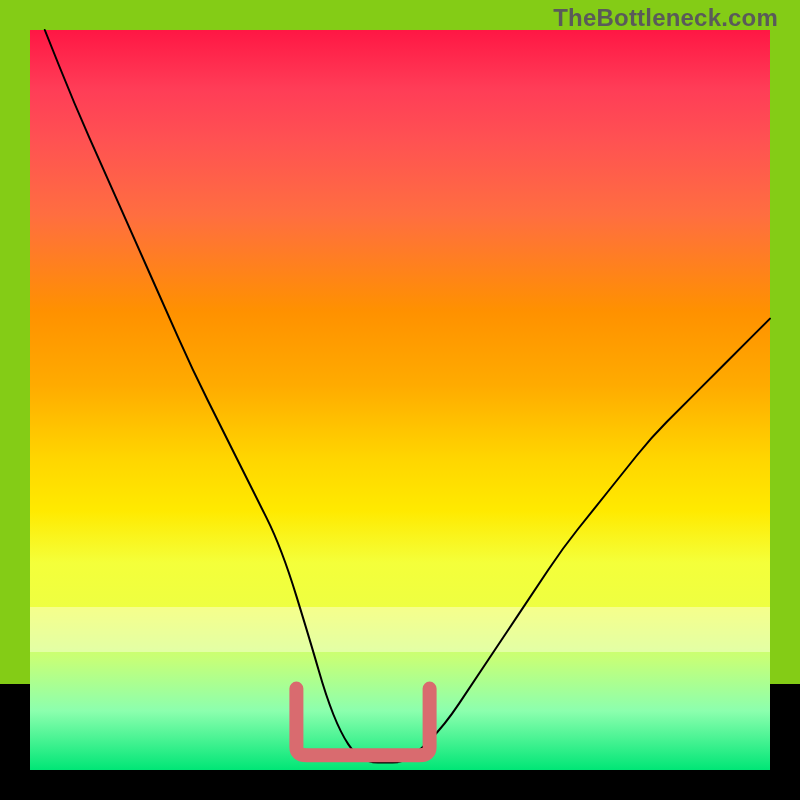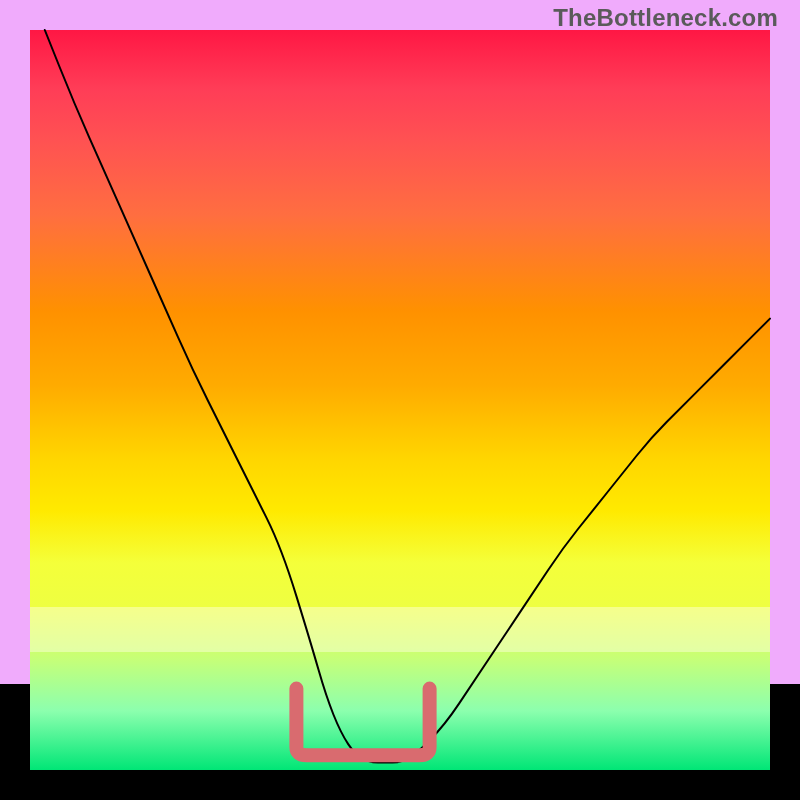--- a/index.html
+++ b/index.html
@@ -9,21 +9,21 @@
     height: 800px;
     background: #000;
     overflow: hidden;
   }
   .frame {
     position: absolute;
     left: 0;
     top: 0;
     width: 800px;
     height: 684px;
-    background: #f0abfc;
+    background: #84cc16;
   }
   .plot {
     position: absolute;
     left: 30px;
     top: 30px;
     width: 740px;
     height: 740px;
     background: linear-gradient(to bottom,
       #ff1744 0%,
       #ff3d57 8%,

